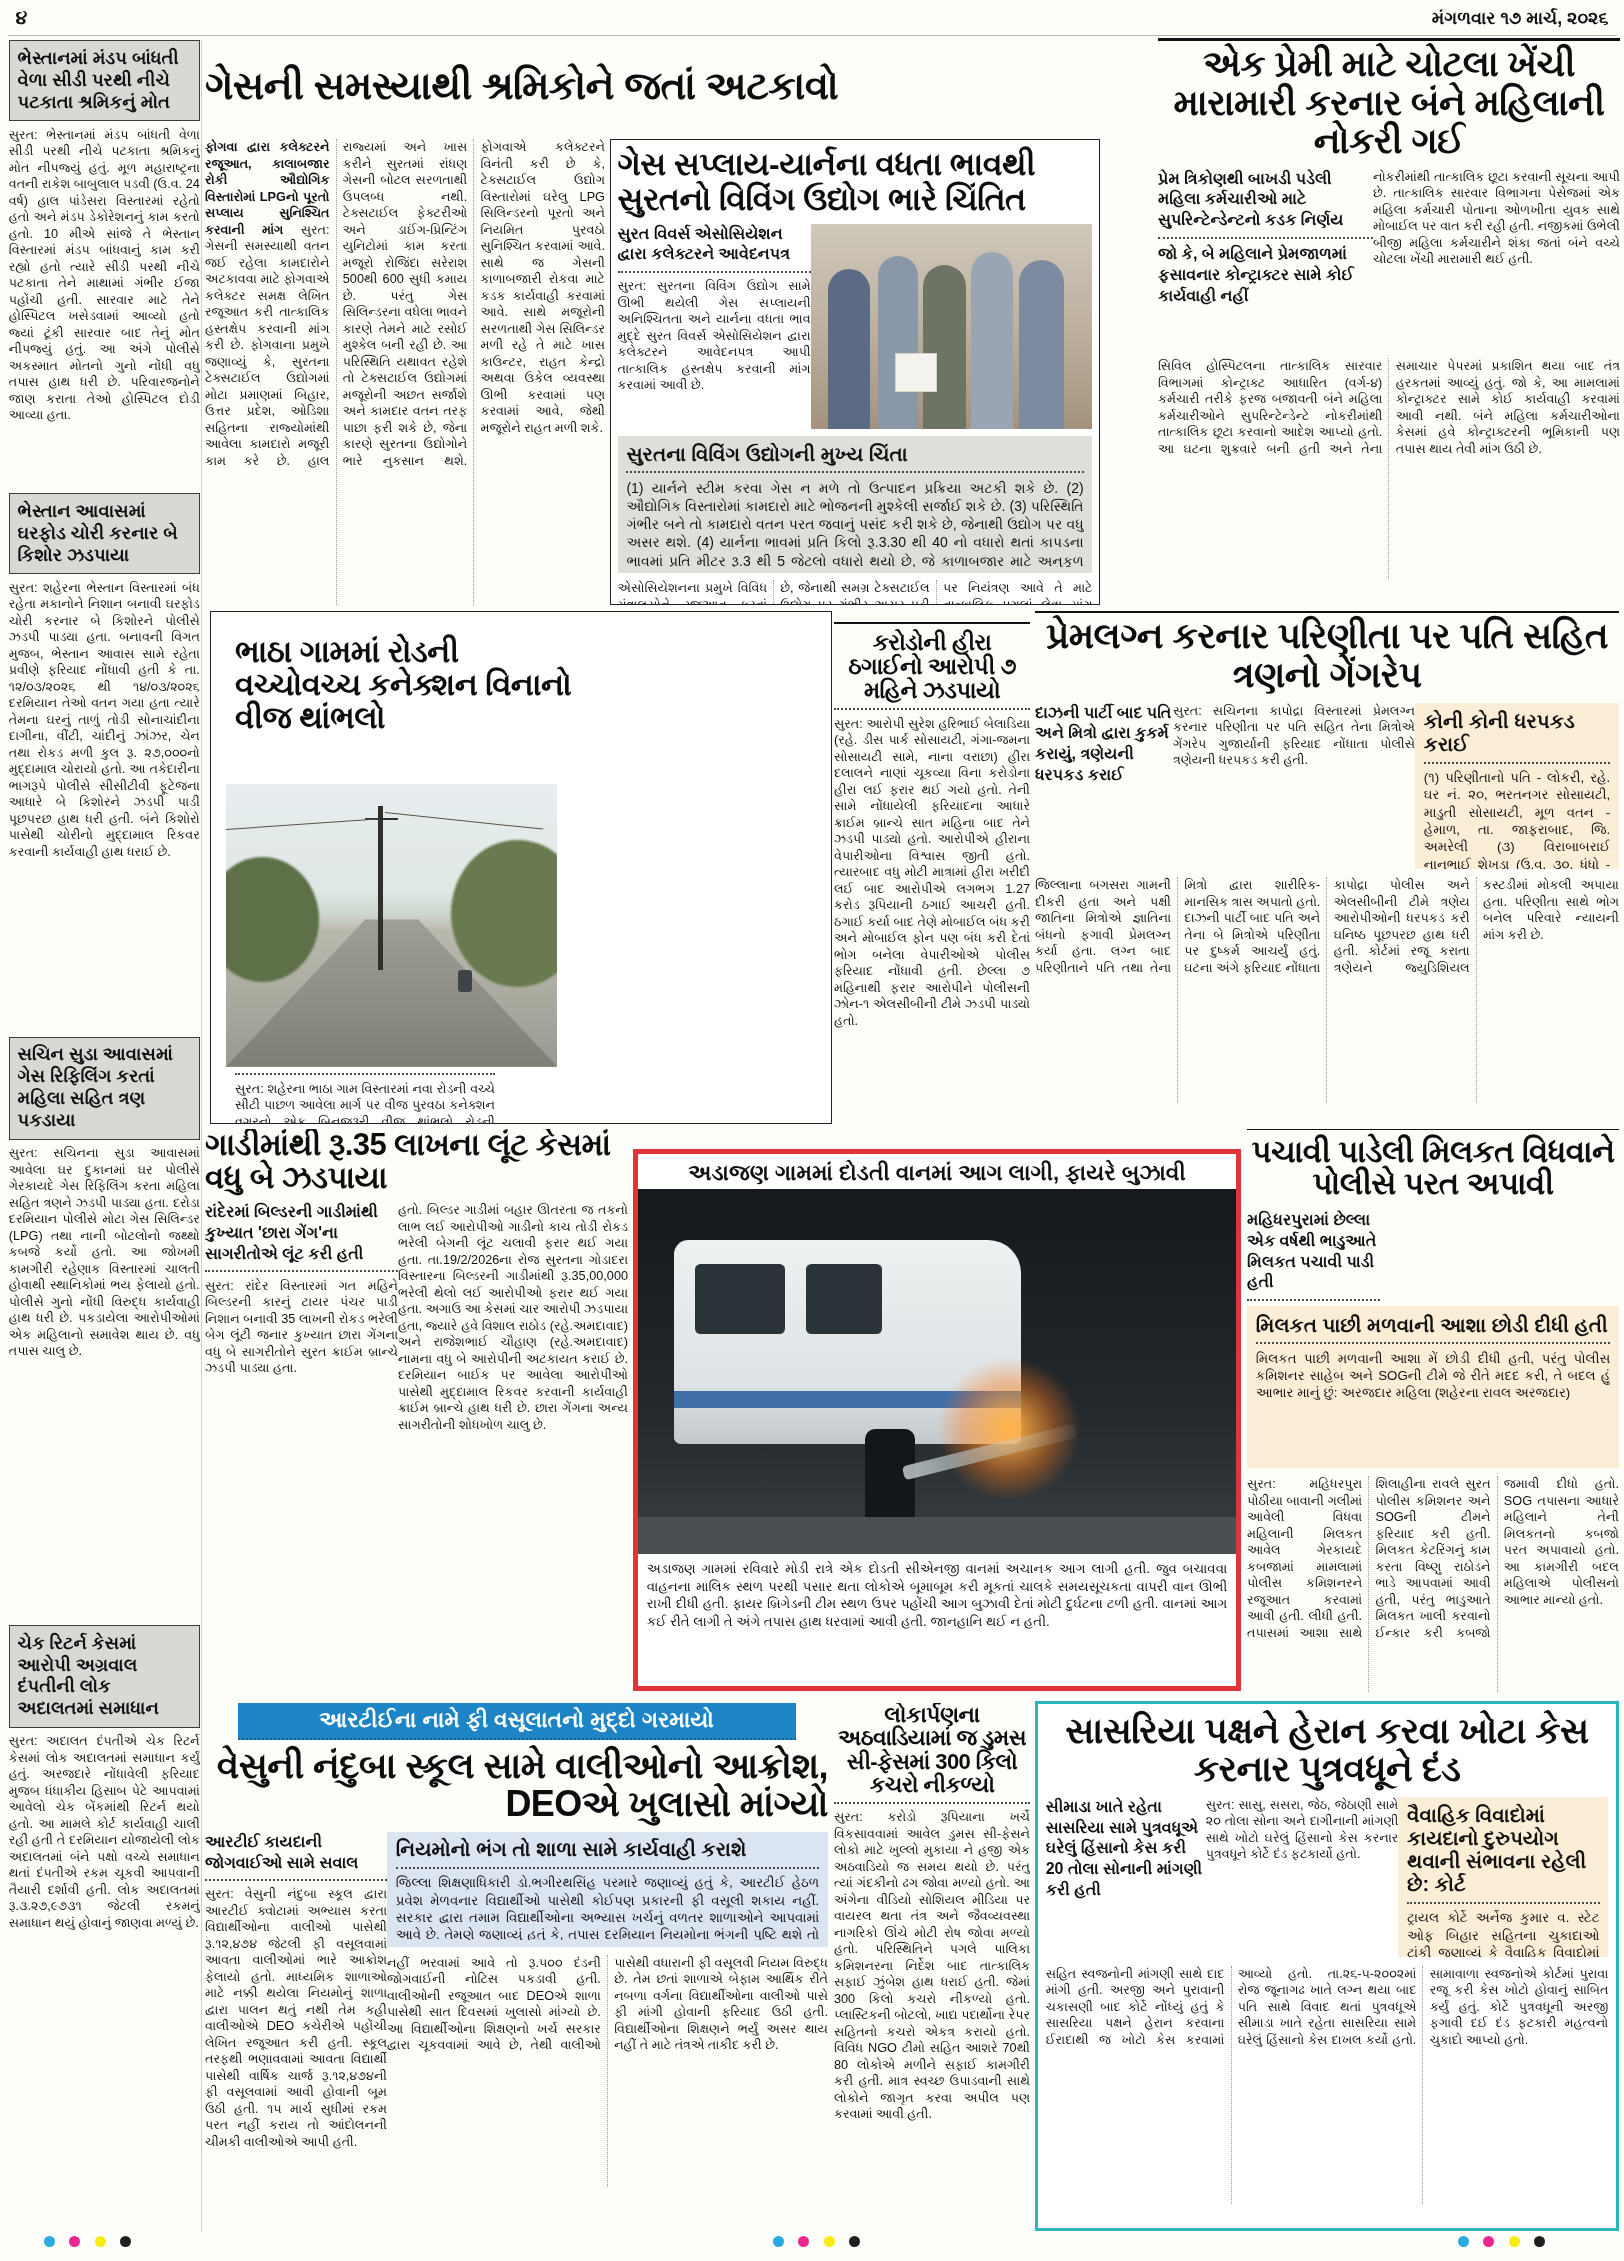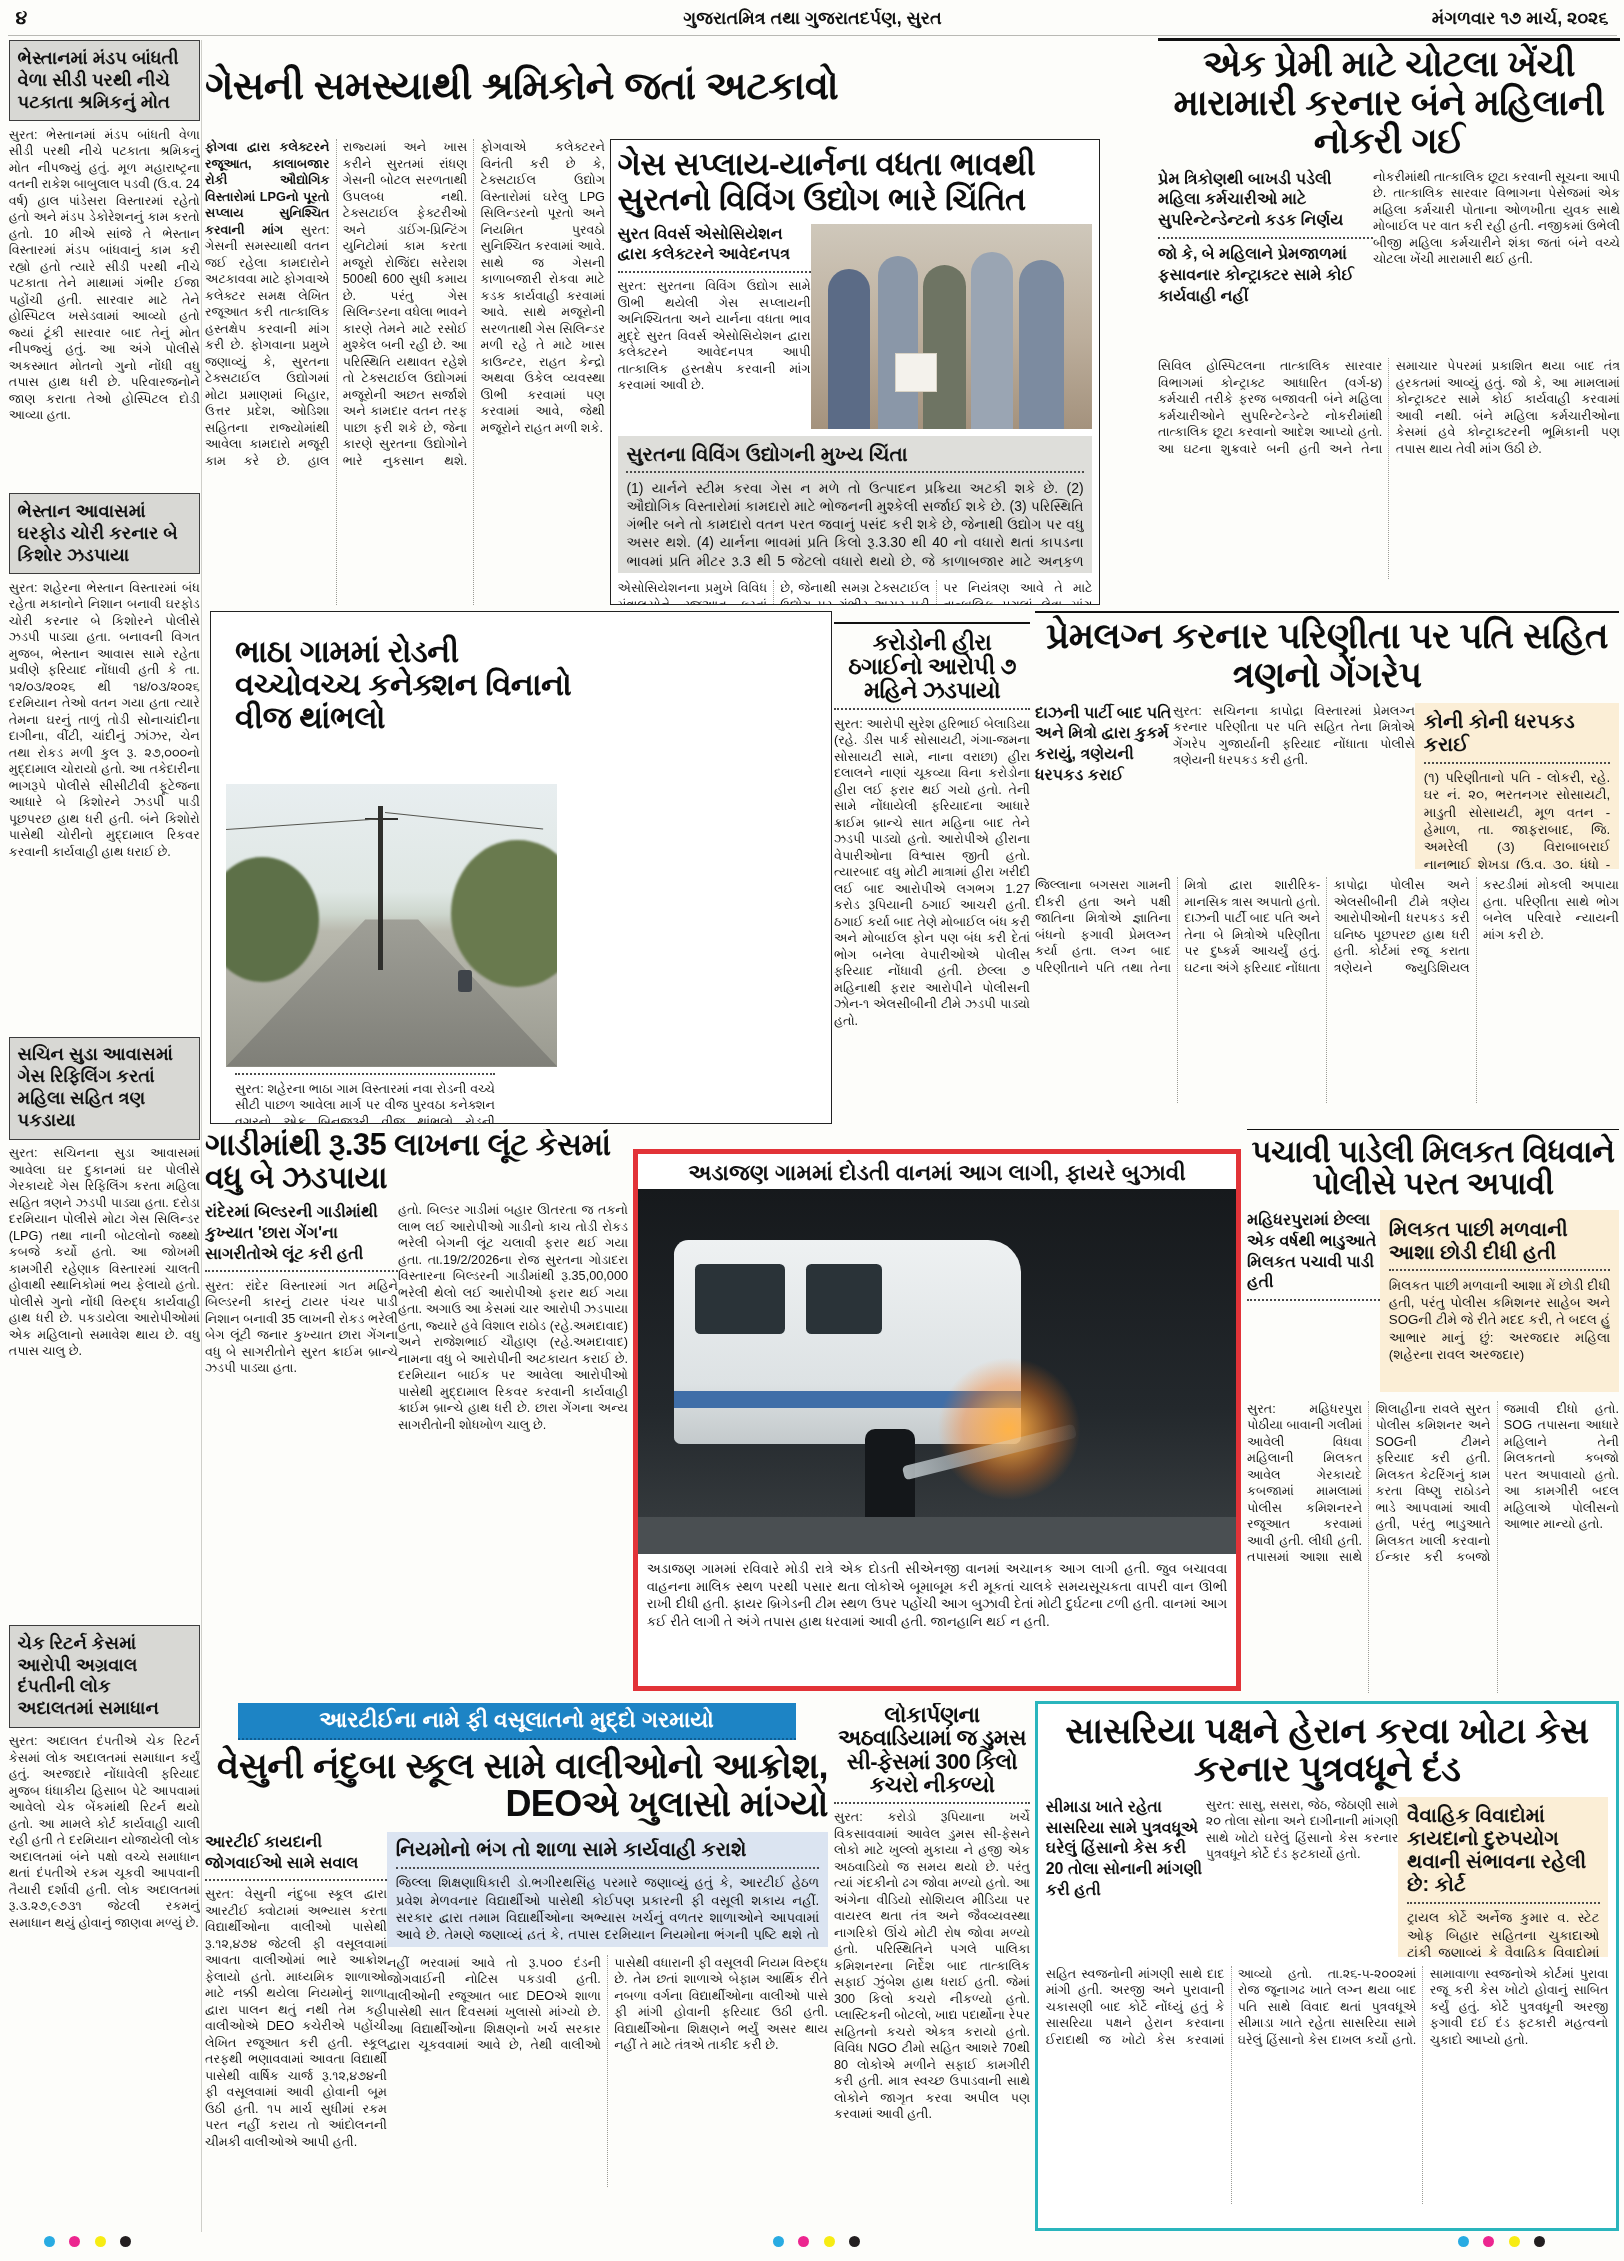--- a/index.html
+++ b/index.html
@@ -57,21 +57,20 @@
   .dot{width:11px;height:11px;border-radius:50%;}
   .lead-in{font-weight:bold;}
 </style>
 </head>
 <body>
 
 <div id="paper">
 
   <div class="abs" id="header">
     <div class="abs" id="pagenum">૪</div>
-    <div class="abs" id="masthead">ગુજરાતમિત્ર તથા ગુજરાતદર્પણ, સુરત</div>
     <div id="edition-date">મંગળવાર ૧૭ માર્ચ, ૨૦૨૬</div>
   </div>
   <div class="abs hrule"></div>
   <div class="abs vrule" style="left:201px;top:40px;height:2192px;"></div>
 
   <div class="abs" style="left:8.8px;top:40px;width:191px;height:2192px;display:flex;flex-direction:column;gap:8.8px;">
     <div>
       <div class="rail-headbox">ભેસ્તાનમાં મંડપ બાંધતી વેળા સીડી પરથી નીચે પટકાતા શ્રમિકનું મોત</div>
       <div class="body clip" style="height:358px;margin-top:5.5px;">સુરત: ભેસ્તાનમાં મંડપ બાંધતી વેળા સીડી પરથી નીચે પટકાતા શ્રમિકનું મોત નીપજ્યું હતું. મૂળ મહારાષ્ટ્રના વતની રાકેશ બાબુલાલ પડવી (ઉ.વ. 24 વર્ષ) હાલ પાંડેસરા વિસ્તારમાં રહેતો હતો અને મંડપ ડેકોરેશનનું કામ કરતો હતો. 10 મીએ સાંજે તે ભેસ્તાન વિસ્તારમાં મંડપ બાંધવાનું કામ કરી રહ્યો હતો ત્યારે સીડી પરથી નીચે પટકાતા તેને માથામાં ગંભીર ઈજા પહોંચી હતી. સારવાર માટે તેને હોસ્પિટલ ખસેડવામાં આવ્યો હતો જ્યાં ટૂંકી સારવાર બાદ તેનું મોત નીપજ્યું હતું. આ અંગે પોલીસે અકસ્માત મોતનો ગુનો નોંધી વધુ તપાસ હાથ ધરી છે. પરિવારજનોને જાણ કરાતા તેઓ હોસ્પિટલ દોડી આવ્યા હતા.</div>
     </div>
@@ -202,21 +201,21 @@
       <div class="fireman" style="left:38%;bottom:4%;width:50px;height:110px;"></div>
       <div class="spray" style="left:44%;bottom:26%;width:177px;height:14.4px;"></div>
       <div style="position:absolute;left:0;bottom:0;width:100%;height:10%;background:#4a4f52;"></div>
     </div>
     <div class="cap clip" style="padding:6.6px 8.8px;height:127px;">અડાજણ ગામમાં રવિવારે મોડી રાત્રે એક દોડતી સીએનજી વાનમાં અચાનક આગ લાગી હતી. જુવ બચાવવા વાહનના માલિક સ્થળ પરથી પસાર થતા લોકોએ બૂમાબૂમ કરી મૂકતાં ચાલકે સમયસૂચકતા વાપરી વાન ઊભી રાખી દીધી હતી. ફાયર બ્રિગેડની ટીમ સ્થળ ઉપર પહોંચી આગ બુઝાવી દેતાં મોટી દુર્ઘટના ટળી હતી. વાનમાં આગ કઈ રીતે લાગી તે અંગે તપાસ હાથ ધરવામાં આવી હતી. જાનહાનિ થઈ ન હતી.</div>
   </div>
 
   <div class="abs clip" style="left:1247px;top:1129px;width:372px;height:564px;">
     <div style="border-top:1.7px solid #111;"></div>
     <div class="headline h-md" style="margin-top:5.5px;">પચાવી પાડેલી મિલકત વિધવાને પોલીસે પરત અપાવી</div>
-    <div class="row" style="margin-top:8.8px;">
+    <div class="row" style="margin-top:8.8px;flex-direction:column;">
       <div style="width:133px;flex:0 0 auto;">
         <div class="deck">મહિધરપુરામાં છેલ્લા એક વર્ષથી ભાડુઆતે મિલકત પચાવી પાડી હતી</div>
         <div class="dotted"></div>
       </div>
       <div class="cream clip" style="flex:1;height:182px;box-sizing:border-box;">
         <div class="box-title">મિલકત પાછી મળવાની આશા છોડી દીધી હતી</div>
         <div class="dotted"></div>
         <div class="body clip" style="height:110px;font-size:13.3px;">મિલકત પાછી મળવાની આશા મેં છોડી દીધી હતી, પરંતુ પોલીસ કમિશનર સાહેબ અને SOGની ટીમે જે રીતે મદદ કરી, તે બદલ હું આભાર માનું છું: અરજદાર મહિલા (શહેરના રાવલ અરજદાર)</div>
       </div>
     </div>

